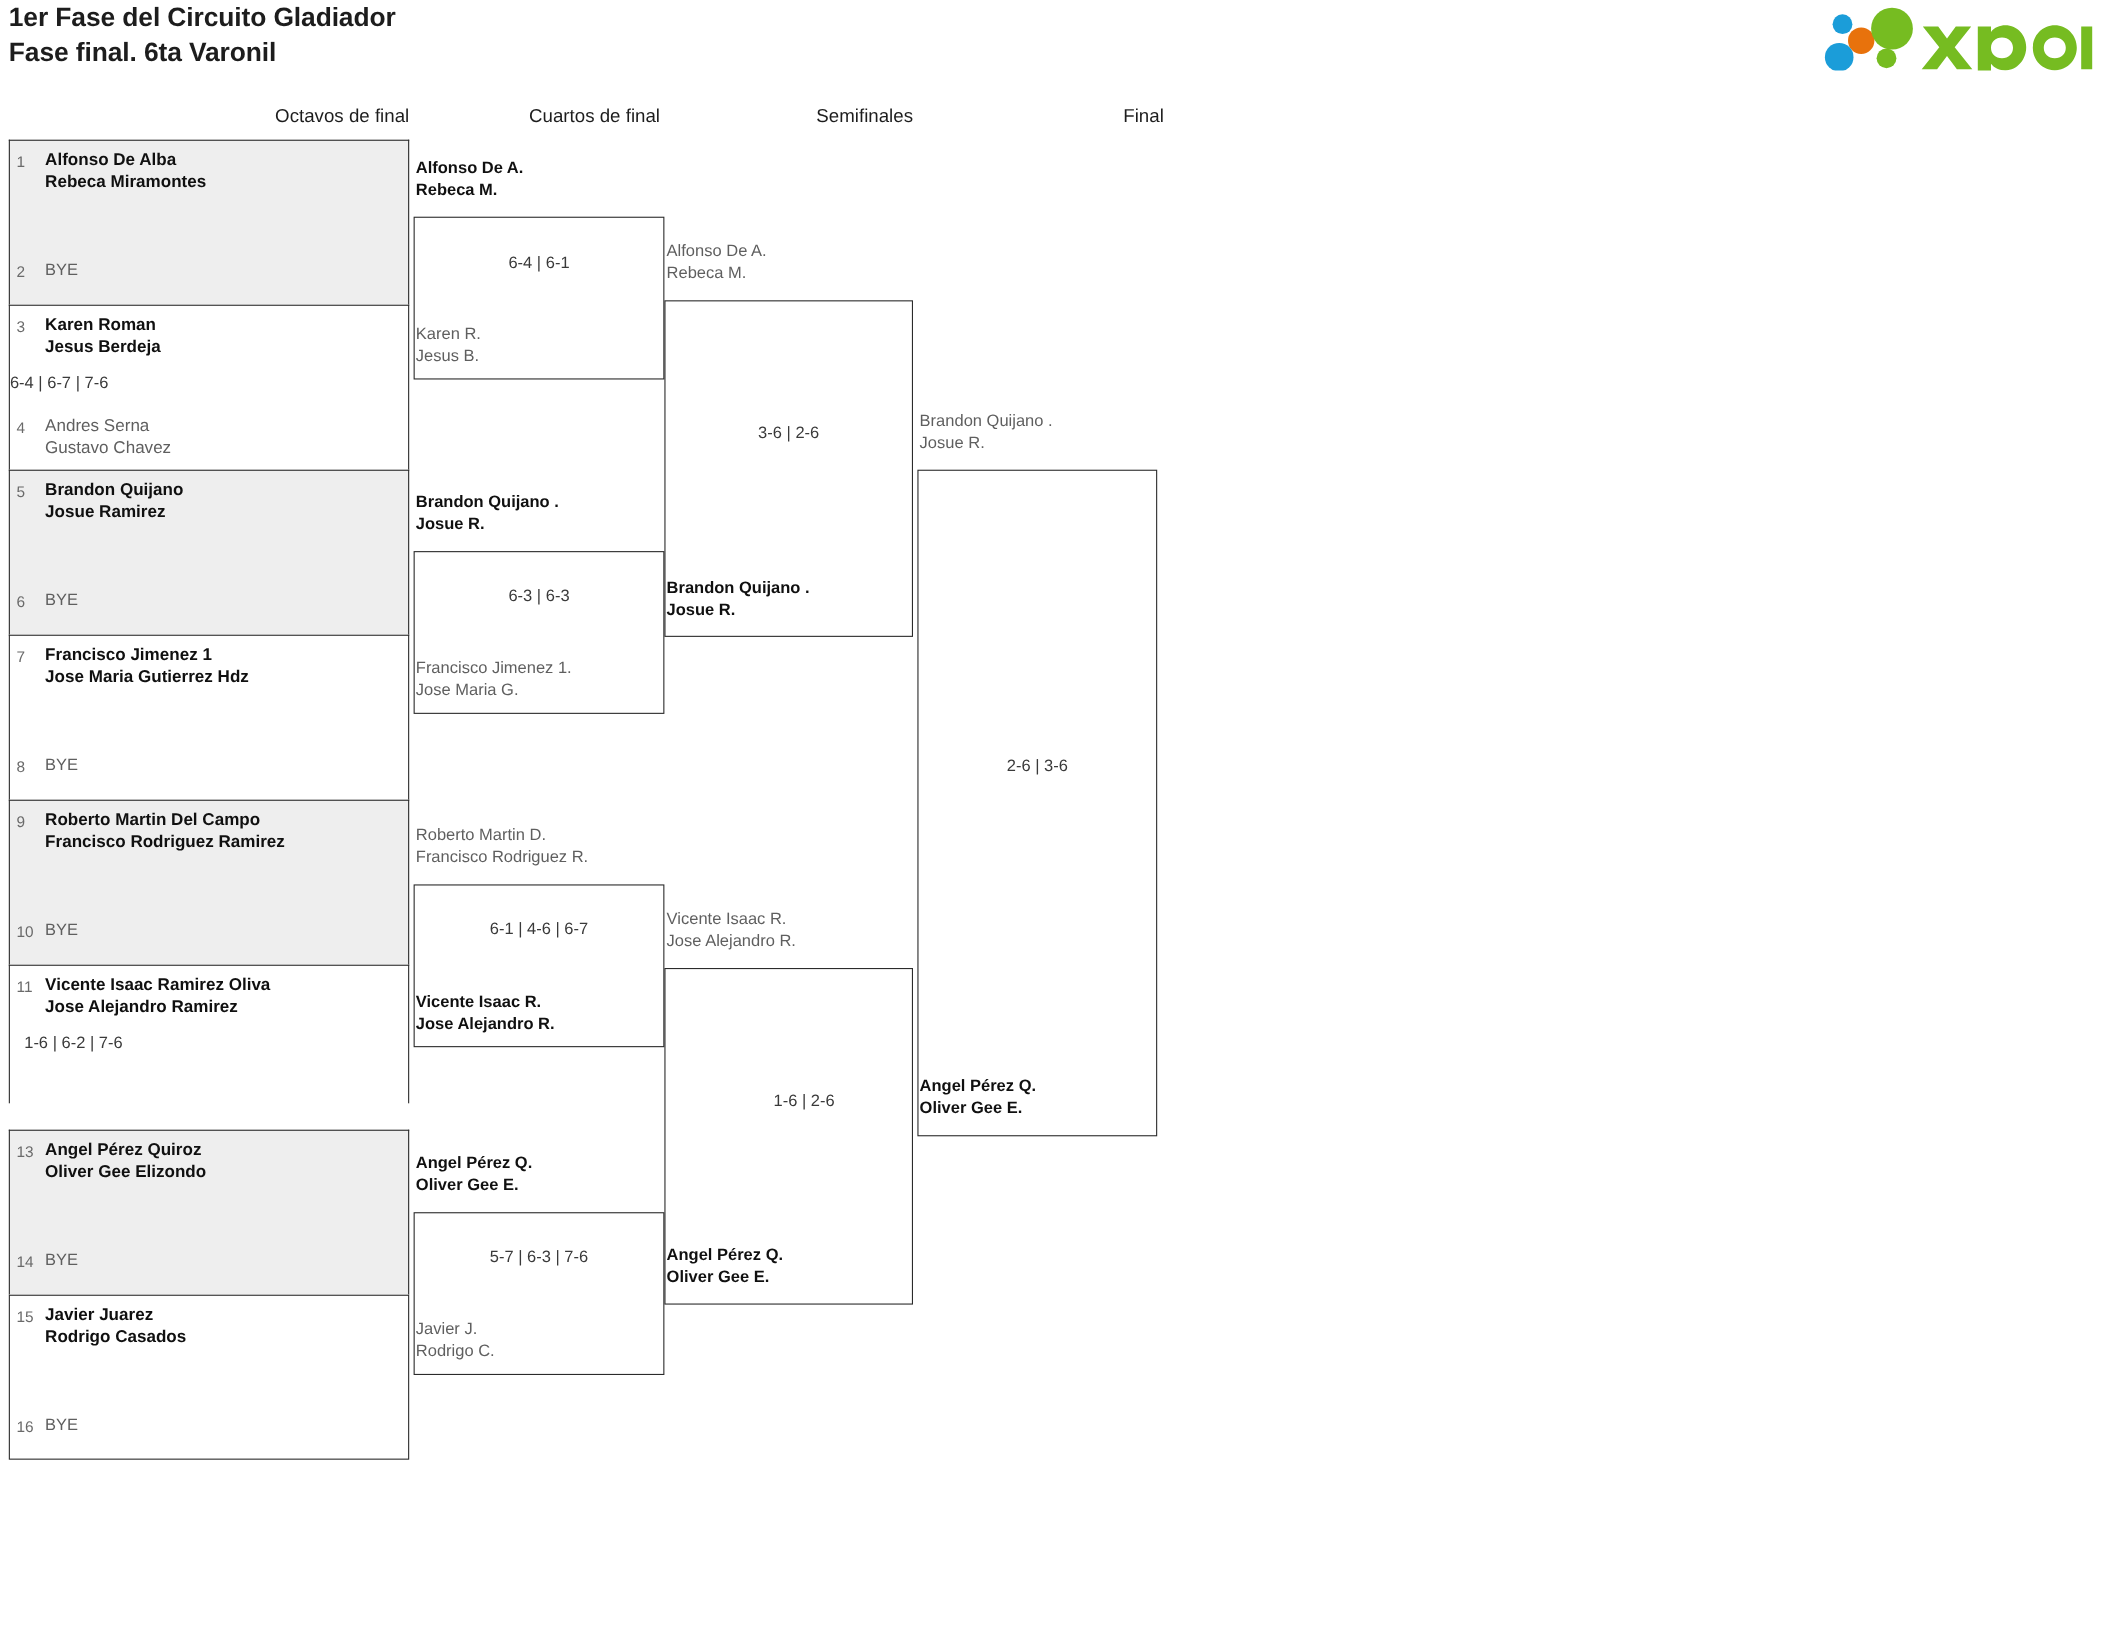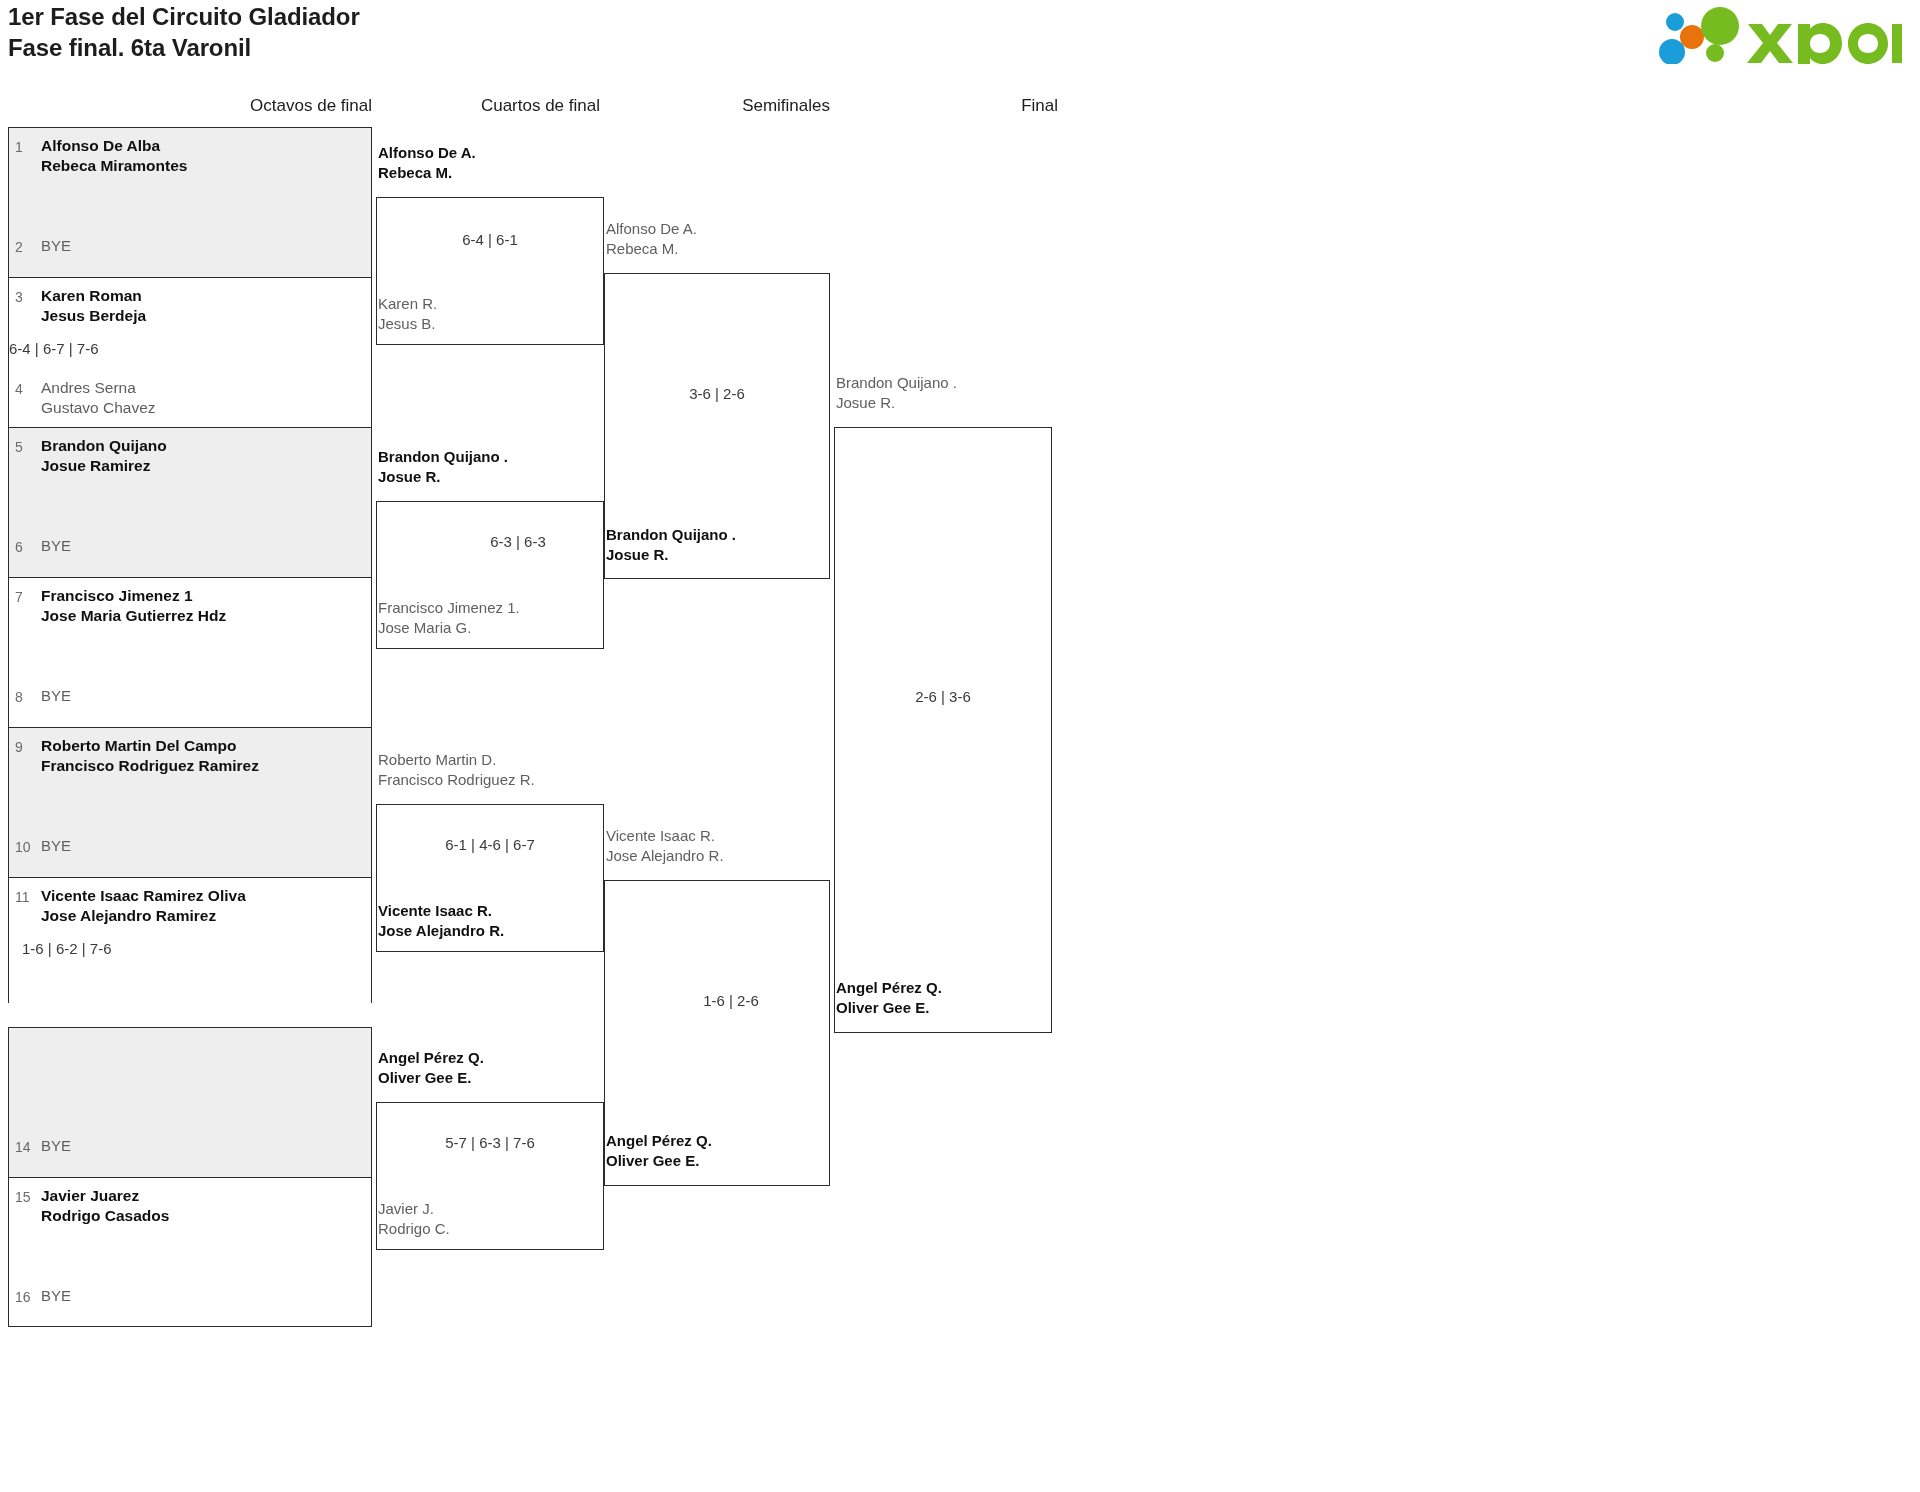--- a/index.html
+++ b/index.html
@@ -283,20 +283,27 @@
       <div class="seed">11</div>
       <div class="names">
         <div class="pname">Vicente Isaac Ramirez Oliva</div>
         <div class="pname">Jose Alejandro Ramirez</div>
       </div>
     </div>
     <div class="r1-score" style="top:62px;">1-6 | 6-2 | 7-6</div>
   </div>
 
   <div class="r1-match shaded" style="top:1027px;height:150px;">
+    <div class="slot winner" style="top:8px;">
+      <div class="seed">13</div>
+      <div class="names">
+        <div class="pname">Angel Pérez Quiroz</div>
+        <div class="pname">Oliver Gee Elizondo</div>
+      </div>
+    </div>
     <div class="r1-score" style="top:66px;"></div>
     <div class="slot bye" style="top:108px;">
       <div class="seed">14</div>
       <div class="names">
         <div class="pname">BYE</div>
       </div>
     </div>
   </div>
 
   <div class="r1-match last" style="top:1177px;height:150px;">
@@ -325,21 +332,21 @@
   <div class="entrant loser" style="left:378px; top:294px;">
     <div class="pname">Karen R.</div>
     <div class="pname">Jesus B.</div>
   </div>
 
   <div class="entrant winner" style="left:378px; top:447px;">
     <div class="pname">Brandon Quijano .</div>
     <div class="pname">Josue R.</div>
   </div>
   <div class="conn" style="left:376px; top:501px; width:228px; height:148px;"></div>
-  <div class="conn-score" style="left:376px; top:533px; width:228px;margin-left:28px;">6-3 | 6-3</div>
+  <div class="conn-score" style="left:376px; top:533px; width:228px;">6-3 | 6-3</div>
   <div class="entrant loser" style="left:378px; top:598px;">
     <div class="pname">Francisco Jimenez 1.</div>
     <div class="pname">Jose Maria G.</div>
   </div>
 
   <div class="entrant loser" style="left:378px; top:750px;">
     <div class="pname">Roberto Martin D.</div>
     <div class="pname">Francisco Rodriguez R.</div>
   </div>
   <div class="conn" style="left:376px; top:804px; width:228px; height:148px;"></div>

